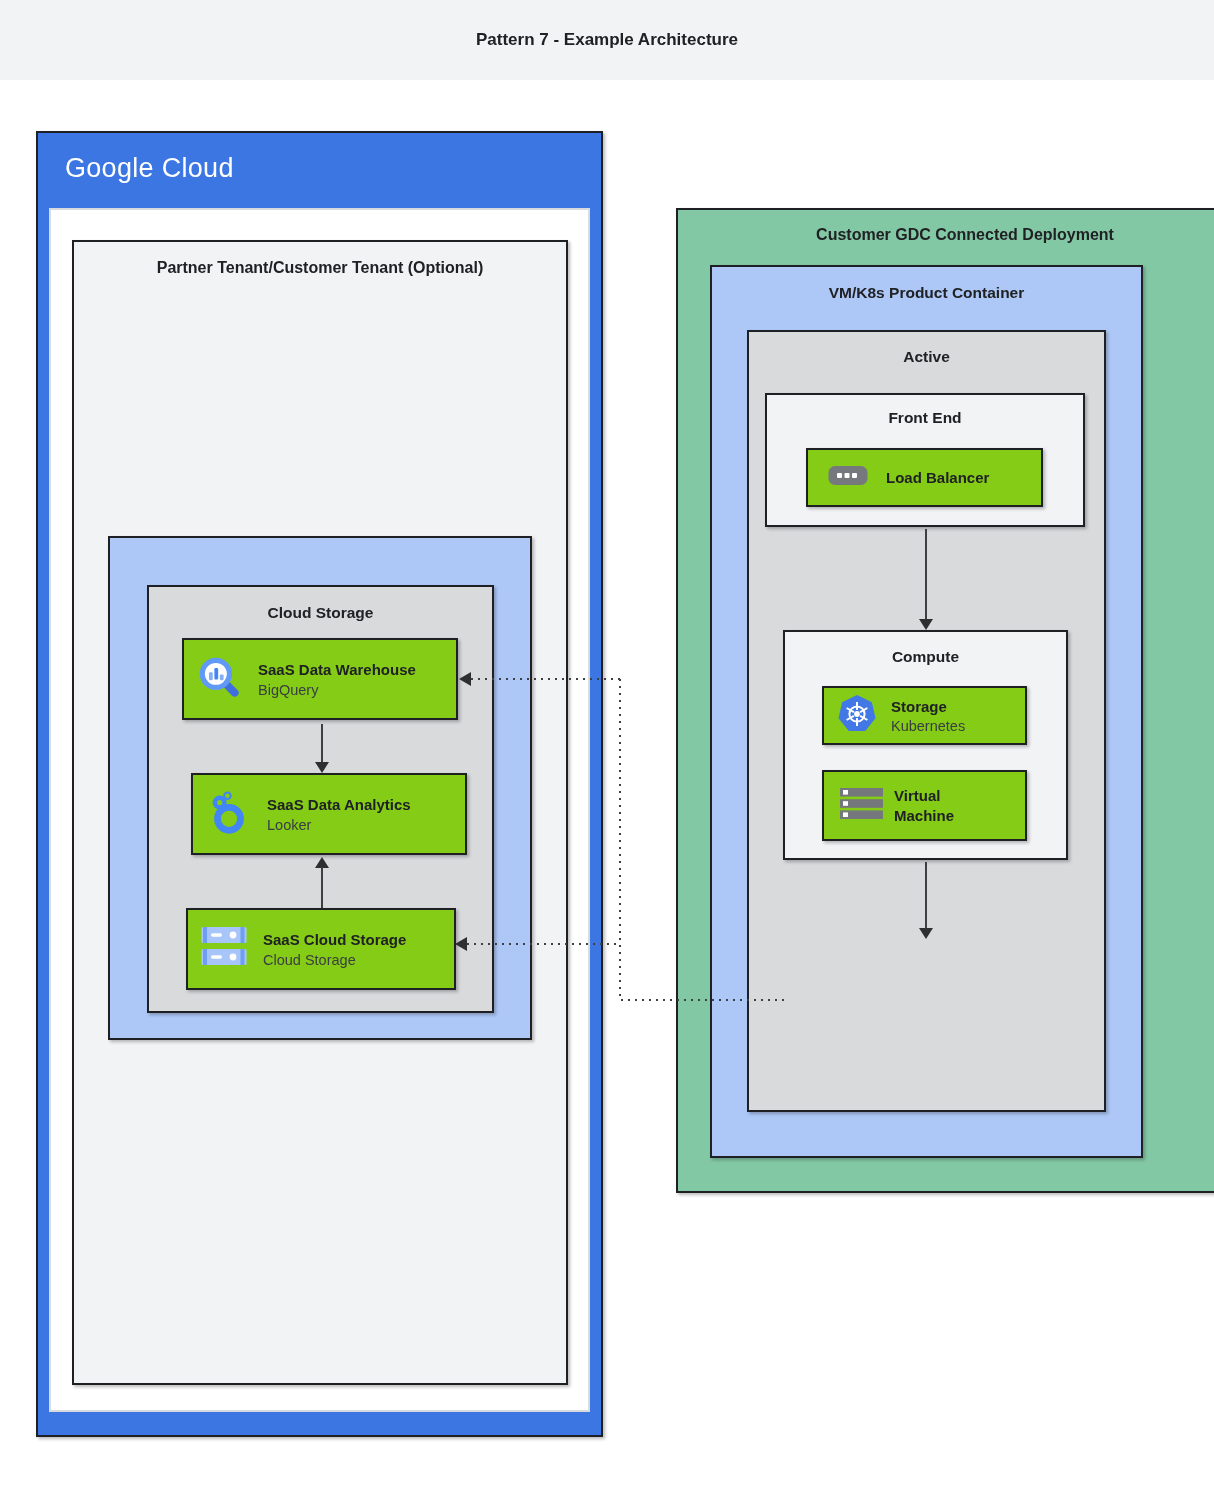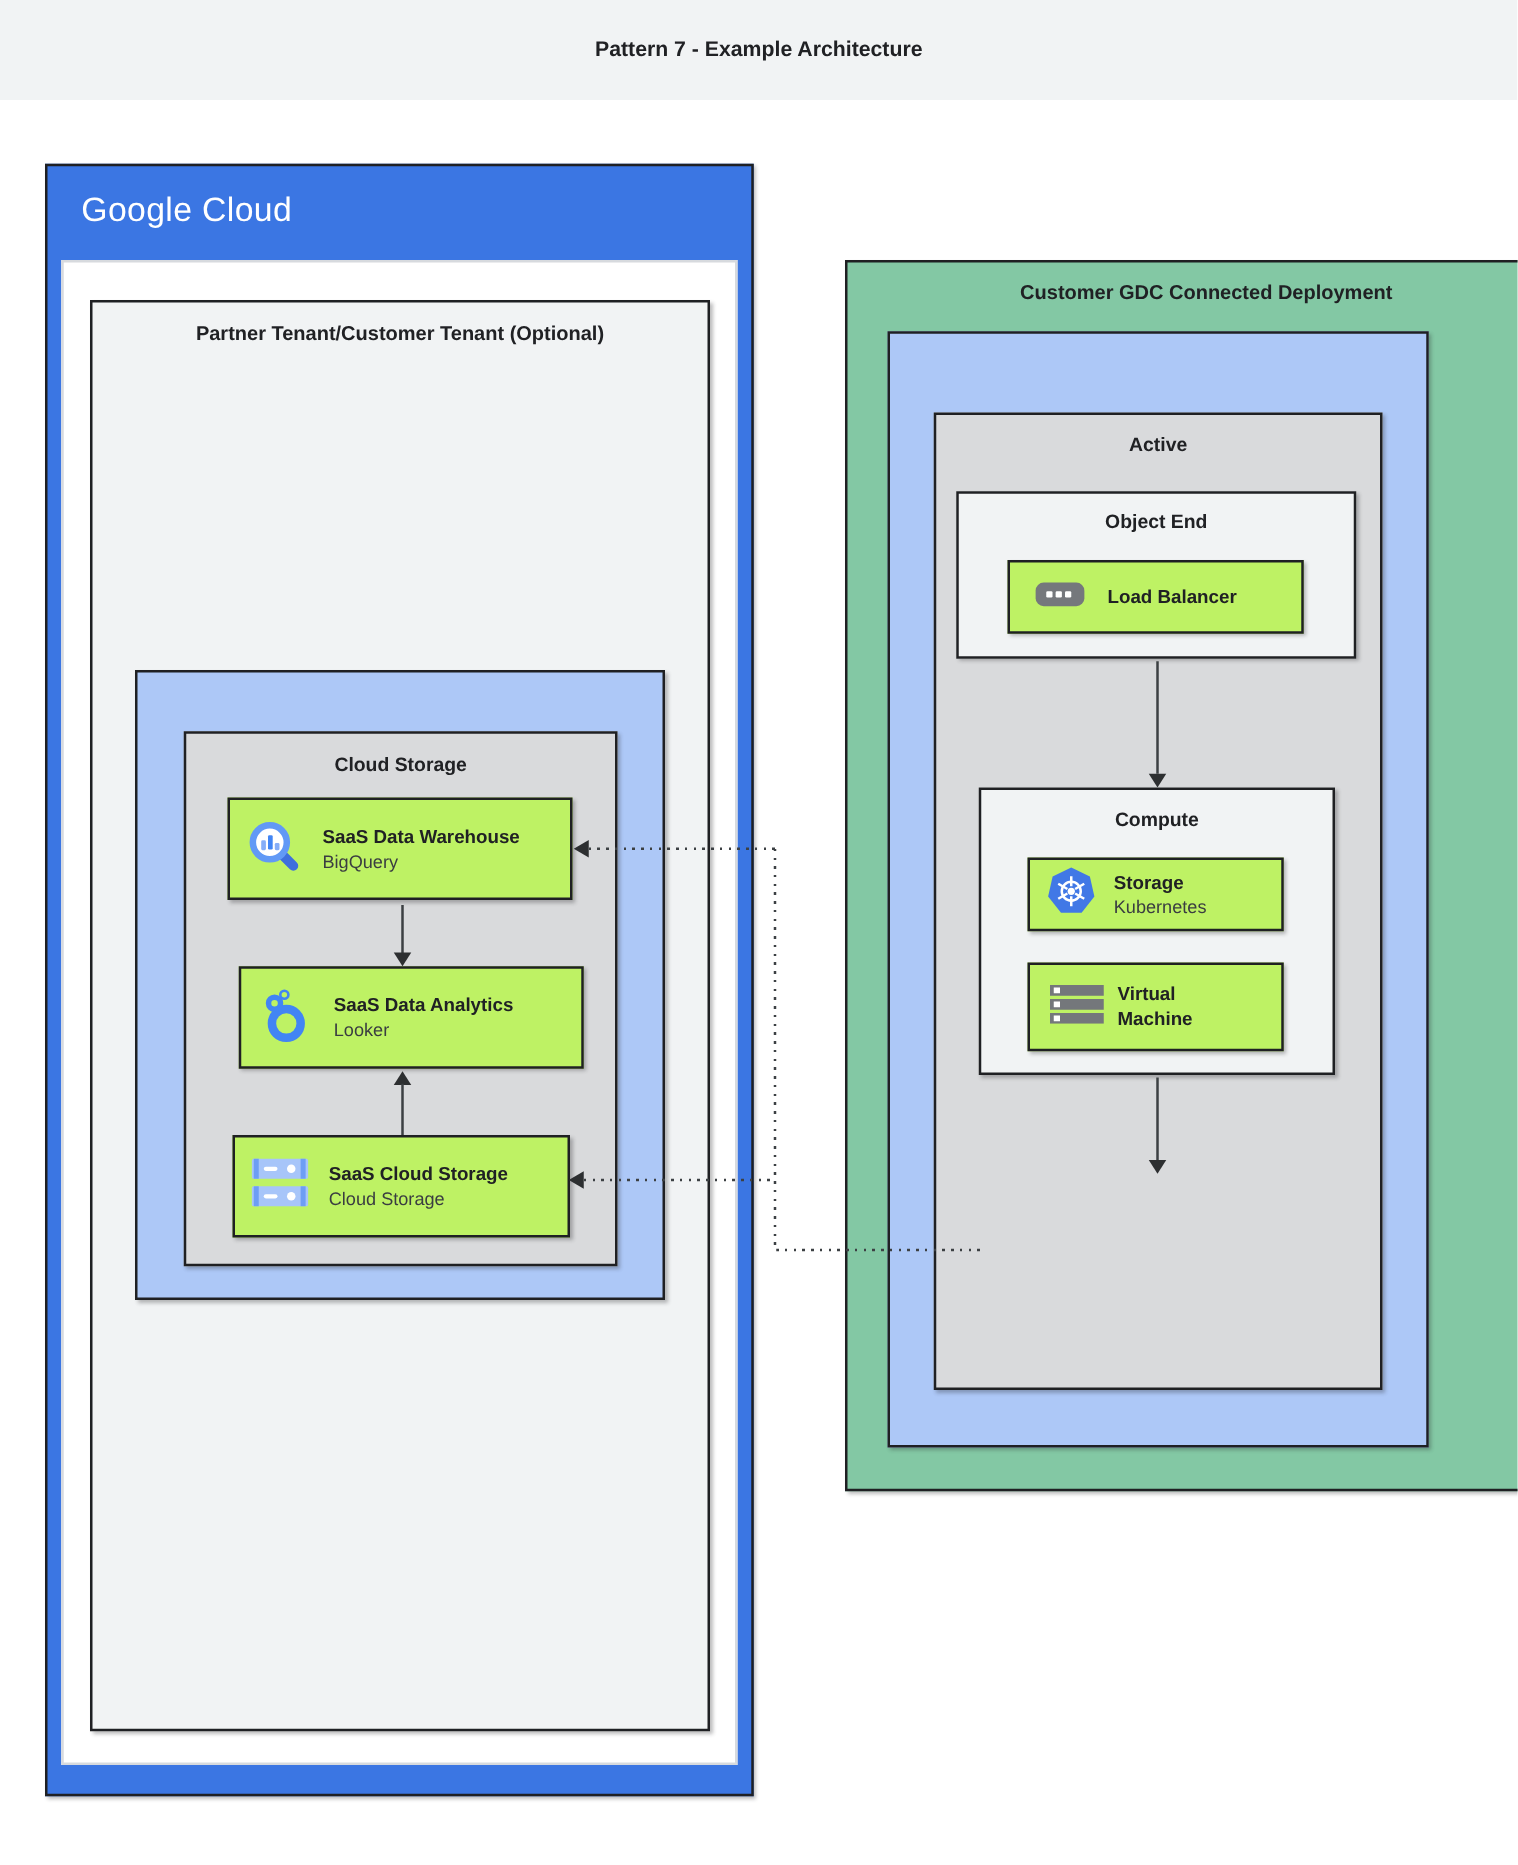--- a/index.html
+++ b/index.html
@@ -22,21 +22,21 @@
     border: 2px solid #1f2023;
     box-shadow: 2px 2px 3px rgba(32,33,36,0.30);
   }
   .box-title {
     position: absolute; left: 0; right: 0;
     text-align: center; font-weight: 700; color: #202124;
   }
   .t16 { font-size: 16px; }
   .t15 { font-size: 15.5px; }
   .card {
-    position: absolute; background: #bef264;
+    position: absolute; background: #84cc16;
     border: 2px solid #1f2023;
     box-shadow: 2px 2px 3px rgba(32,33,36,0.30);
     display: flex; align-items: center;
   }
   .card-text { display: flex; flex-direction: column; }
   .card-title { font-weight: 700; font-size: 15px; line-height: 1.28; color: #202124; }
   .card-sub  { font-size: 14.5px; color: #3a3d41; margin-top: 2px; }
   .gc-logo {
     position: absolute; left: 27px; top: 20px;
     color: #ffffff; font-size: 27px; font-weight: 500; letter-spacing: 0.3px;
@@ -141,26 +141,27 @@
         </div>
       </div>
     </div>
   </div>
 </div>
 
 <div class="box" style="left:676px; top:208px; width:578px; height:985px; background:#83c8a4;">
   <div class="box-title t16" style="top:16px;">Customer GDC Connected Deployment</div>
 
   <div class="box" style="left:32px; top:55px; width:433px; height:893px; background:#adc8f7;">
+    <div class="box-title t15" style="top:17px;">VM/K8s Product Container</div>
 
     <div class="box" style="left:35px; top:63px; width:359px; height:782px; background:#d9dadc;">
       <div class="box-title t15" style="top:16px;">Active</div>
 
       <div class="box" style="left:16px; top:61px; width:320px; height:134px; background:#f1f3f4;">
-        <div class="box-title t15" style="top:14px;">Object End</div>
+        <div class="box-title t15" style="top:14px;">Front End</div>
         <div class="card" style="left:39px; top:53px; width:237px; height:59px; padding-left:20px; gap:18px;">
           <span>
             <svg width="40" height="21" viewBox="0 0 40 21">
               <rect x="0.5" y="1" width="39" height="19" rx="6.5" fill="#75787c"></rect>
               <rect x="9" y="8" width="5" height="5" rx="1" fill="#ffffff"></rect>
               <rect x="16.5" y="8" width="5" height="5" rx="1" fill="#ffffff"></rect>
               <rect x="24" y="8" width="5" height="5" rx="1" fill="#ffffff"></rect>
             </svg>
           </span>
           <span class="card-title">Load Balancer</span>

